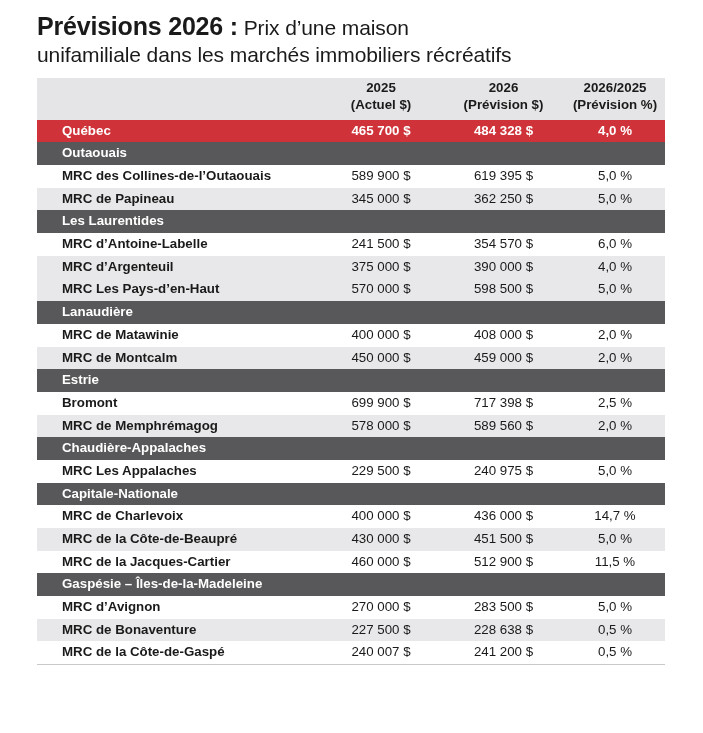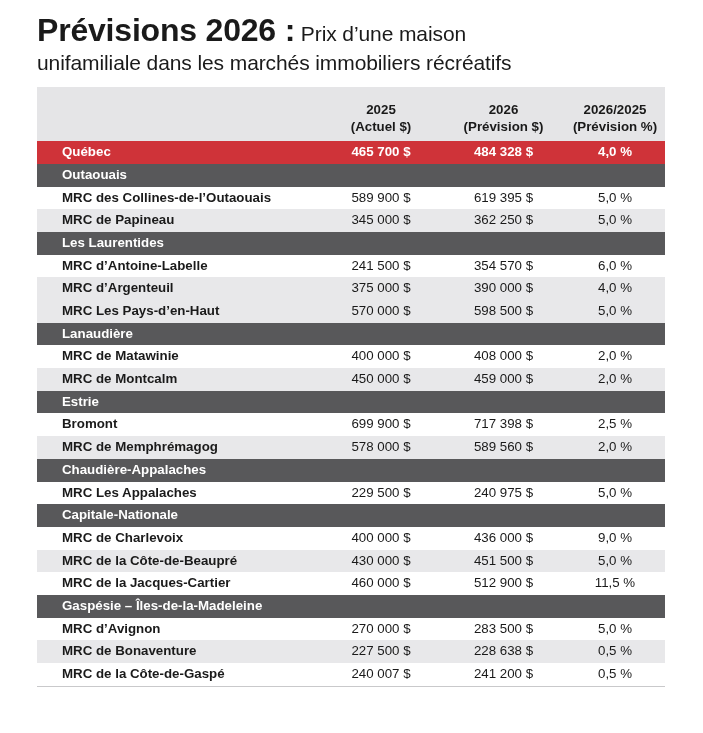--- a/index.html
+++ b/index.html
@@ -25,21 +25,21 @@
   
   .title-block {
     margin: 0 0 11px 0;
     line-height: 1.22;
   }
   .title-line {
     display: block;
     white-space: nowrap;
   }
   .title-strong {
-    font-size: 32px;
+    font-size: 25px;
     font-weight: bold;
     letter-spacing: -0.2px;
   }
   .title-light {
     font-size: 21px;
     font-weight: normal;
     letter-spacing: -0.1px;
   }
 
   
@@ -53,21 +53,21 @@
   table.forecast col.c-2025  { width: 122px; }
   table.forecast col.c-2026  { width: 123px; }
   table.forecast col.c-pct   { width: 100px; }
 
   thead th {
     background: #e5e5e7;
     font-weight: bold;
     font-size: 13.3px;
     text-align: center;
     vertical-align: bottom;
-    padding: 14px 6px 6px 6px;
+    padding: 1px 6px 6px 6px;
     line-height: 1.30;
     color: #1a1a1a;
   }
   thead th.h-name {
     text-align: left;
   }
   thead th .hl { display: block; white-space: nowrap; }
 
   tbody tr.r-highlight td {
     background: #cf3339;
@@ -226,21 +226,21 @@
           <td class="cell-num">240 975 $</td>
           <td class="cell-num">5,0 %</td>
         </tr>
         <tr class="r-section">
           <td class="cell-name" colspan="4">Capitale-Nationale</td>
         </tr>
         <tr class="r-plain r-odd">
           <td class="cell-name">MRC de Charlevoix</td>
           <td class="cell-num">400 000 $</td>
           <td class="cell-num">436 000 $</td>
-          <td class="cell-num">9,0 %</td>
+          <td class="cell-num">14,7 %</td>
         </tr>
         <tr class="r-plain r-even">
           <td class="cell-name">MRC de la Côte-de-Beaupré</td>
           <td class="cell-num">430 000 $</td>
           <td class="cell-num">451 500 $</td>
           <td class="cell-num">5,0 %</td>
         </tr>
         <tr class="r-plain r-odd">
           <td class="cell-name">MRC de la Jacques-Cartier</td>
           <td class="cell-num">460 000 $</td>

